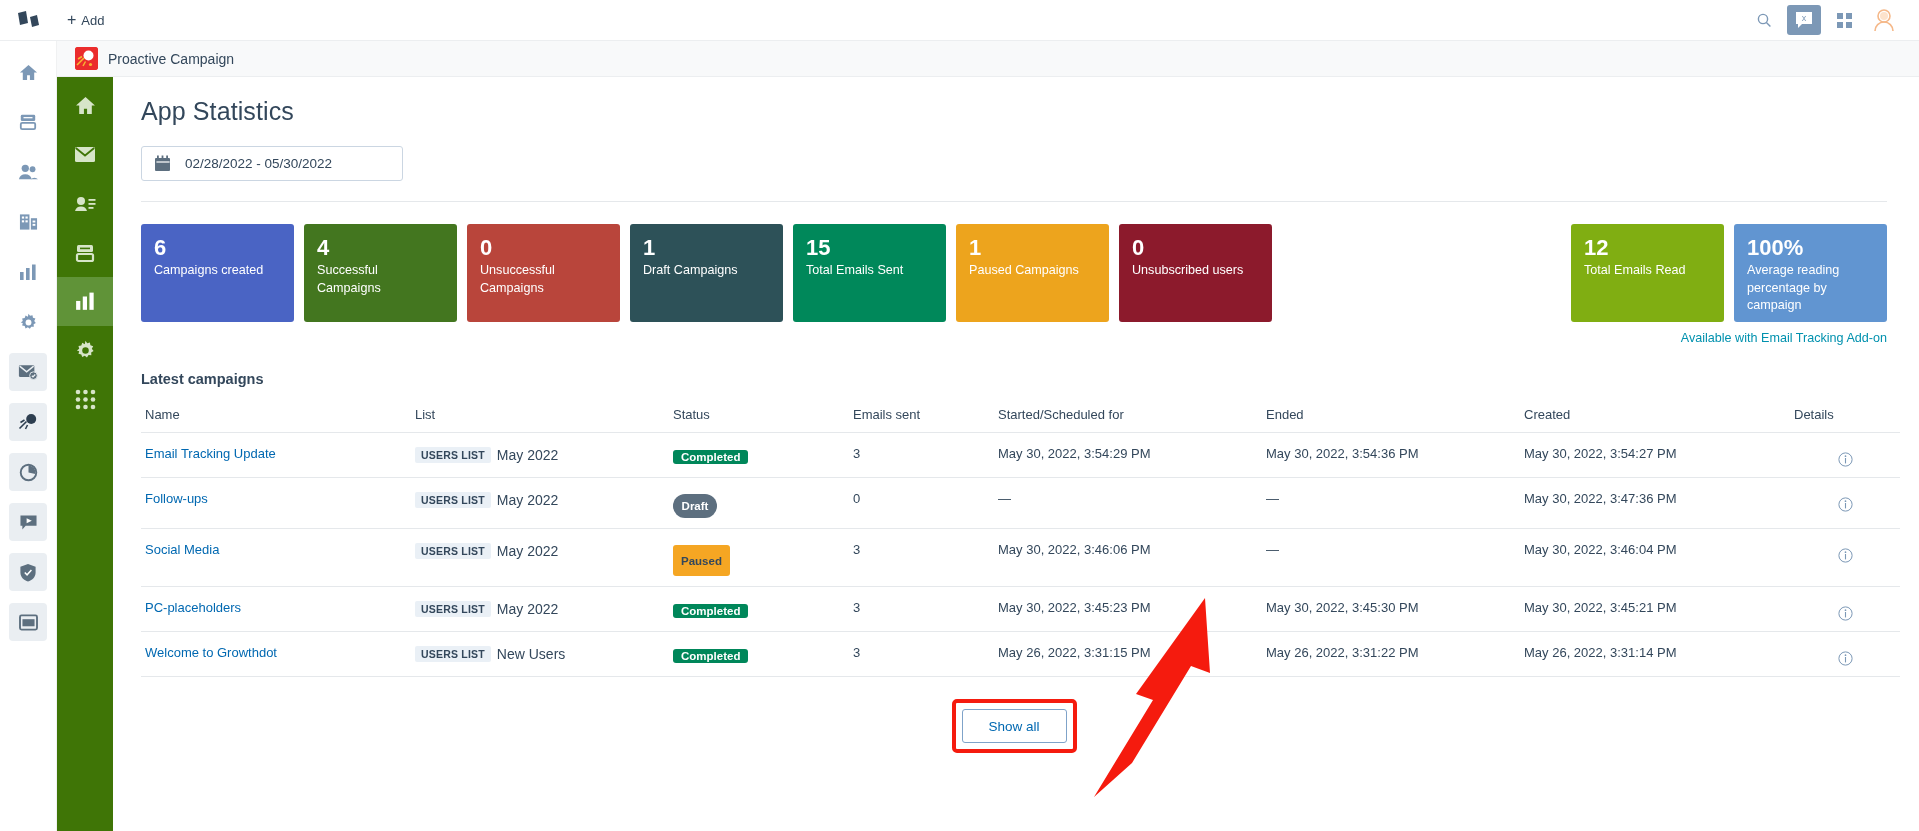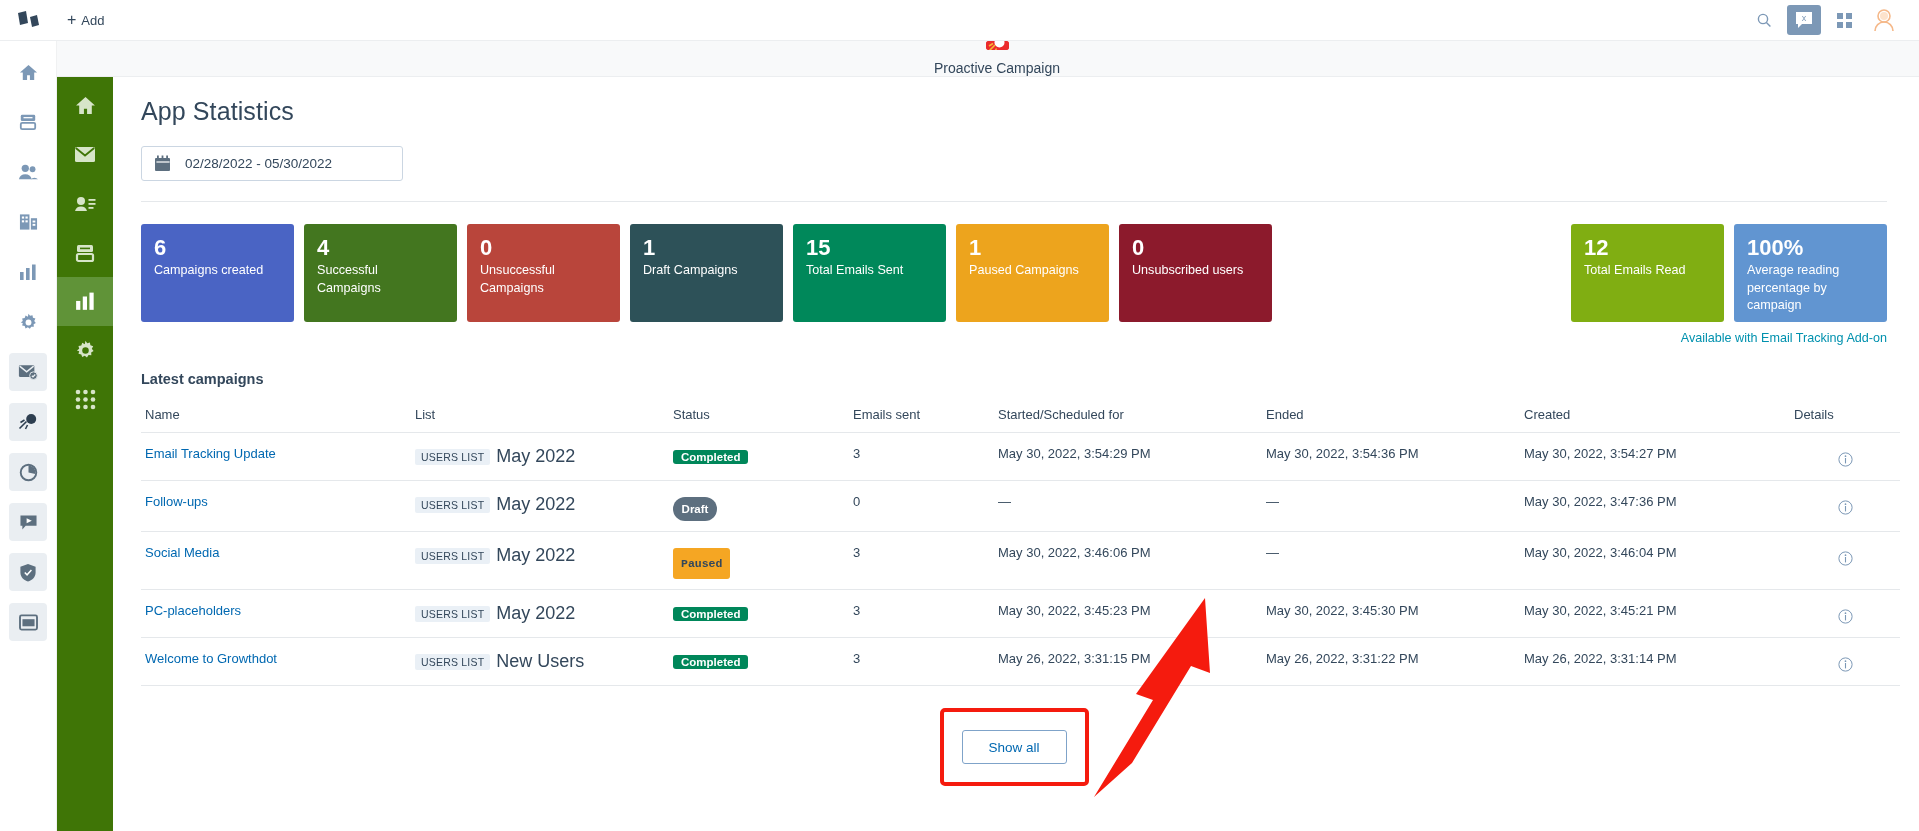--- a/index.html
+++ b/index.html
@@ -50,21 +50,21 @@
     border-radius: 4px; cursor: pointer; color: #7c98b6; margin-bottom: 10px;
   }
   .rail-item.boxed { background: #eaeef2; }
 
   
   .content-col { flex: 1; display: flex; flex-direction: column; min-width: 0; }
 
   .crumb-bar {
     height: 36px; min-height: 36px; background: #f8f9fa;
     display: flex; align-items: center; gap: 10px;
-    padding-left: 18px; border-bottom: 1px solid #eceef0; flex-direction: column;
+    padding-left: 18px; border-bottom: 1px solid #eceef0;
   }
   .crumb-logo {
     width: 23px; height: 23px; border-radius: 3px; background: #eb2c2c;
     display: flex; align-items: center; justify-content: center; overflow: hidden;
   }
   .crumb-title { font-size: 14px; color: #33475b; }
 
   .panel-row { flex: 1; display: flex; min-height: 0; }
 
   
@@ -125,40 +125,40 @@
   .col-status { width: 180px; }
   .col-emails { width: 145px; }
   .col-started { width: 268px; }
   .col-ended { width: 258px; }
   .col-created { width: 270px; }
   .col-details { width: 110px; text-align: left; }
 
   .camp-link { color: #0068b1; cursor: pointer; font-size: 13px; }
   .list-chip {
     display: inline-block; background: #eaf0f6; color: #33475b;
-    font-size: 10.5px; font-weight: 400; letter-spacing: .2px;
+    font-size: 10.5px; font-weight: 700; letter-spacing: .2px;
     padding: 2px 6px; border-radius: 2px; margin-right: 6px; vertical-align: middle;
   }
-  .list-name { font-size: 18px; color: #33475b; vertical-align: middle; }
+  .list-name { font-size: 14px; color: #33475b; vertical-align: middle; }
 
   .status-badge {
     display: inline-flex; align-items: center; justify-content: center;
     border-radius: 3px; color: #ffffff; font-size: 11.5px; font-weight: 700;
     padding: 5px 8px; min-width: 44px; position: relative; top: 3px;
   }
   .st-completed { background: #00875a; min-width: 70px; height: 14px; }
   .st-draft { background: #5d6f7f; min-width: 44px; height: 24px; border-radius: 13px; }
-  .st-paused { background: #f5a623; color: #33475b; min-width: 50px; height: 31px; font-family: Liberation Mono, monospace; }
+  .st-paused { background: #f5a623; color: #33475b; min-width: 50px; height: 31px; }
   .details-cell { text-align: center; }
   .info-icon { display: inline-block; position: relative; top: 6px; cursor: pointer; }
 
   
   .showall-wrap { display: flex; justify-content: center; margin-top: 22px; position: relative; }
   .showall-highlight {
-    position: relative; padding: 18px; border: 4px solid #f51b0e; border-radius: 5px;
+    position: relative; padding: 6px; border: 4px solid #f51b0e; border-radius: 5px;
   }
   .showall-btn {
     width: 105px; height: 34px; background: #ffffff; border: 1px solid #7fa3c9;
     border-radius: 3px; color: #0068b1; font-size: 13.5px; cursor: pointer;
     font-family: "Liberation Sans", sans-serif;
   }
 
   
   .arrow-overlay { position: absolute; left: 0; top: 0; width: 1919px; height: 831px; pointer-events: none; z-index: 50; }
 </style>

